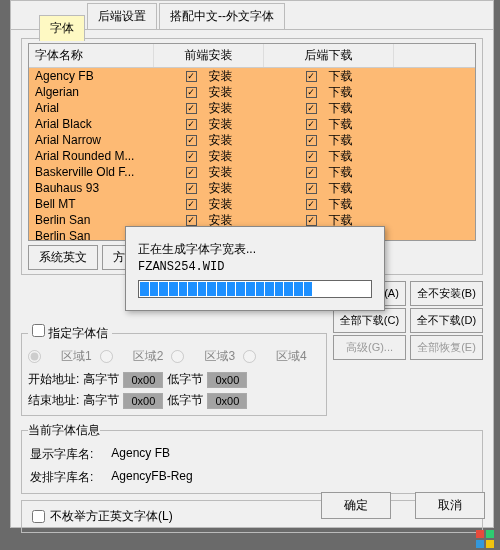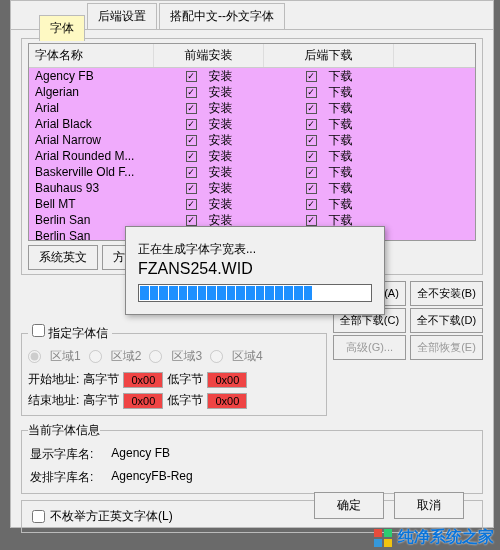--- a/index.html
+++ b/index.html
@@ -3,51 +3,51 @@
 <meta charset="utf-8">
 <style>
 * { box-sizing: border-box; margin: 0; padding: 0; }
 body { font-family: "Microsoft YaHei", SimSun, sans-serif; font-size: 12px; background: #6a6a6a; width: 500px; height: 550px; overflow: hidden; position: relative; }
 .outer { position: absolute; left: 10px; top: 0; width: 484px; height: 528px; background: #f0f0f0; border: 1px solid #bbb; }
 .tab-strip { display: flex; padding: 2px 4px 0 4px; border-bottom: 1px solid #bbb; }
 .tab { padding: 4px 10px; border: 1px solid #bbb; border-bottom: none; background: #f0f0f0; margin-right: 2px; font-size: 12px; cursor: pointer; }
 .tab.active { background: #fef9c3; position: relative; top: 12px; margin-left: 24px; }
 .panel { padding: 8px 10px 6px 10px; }
 fieldset { border: 1px solid #bbb; padding: 4px 6px; margin-bottom: 6px; }
-.table-container { background: #f0abfc; border: 1px solid #999; height: 198px; position: relative; }
+.table-container { background: #fdba74; border: 1px solid #999; height: 198px; position: relative; }
 .thead { display: flex; background: #f0f0f0; border-bottom: 1px solid #ccc; font-size: 12px; }
 .thead > div { padding: 3px 6px; border-right: 1px solid #ddd; }
 .col-name { width: 125px; }
 .col-fe { width: 110px; text-align: center; }
 .col-be { width: 130px; text-align: center; }
 .tbody { overflow-y: scroll; height: 176px; }
 .row { display: flex; font-size: 12px; height: 16px; align-items: center; }
 .row .col-name { padding-left: 6px; }
 .row .col-fe, .row .col-be { display: flex; justify-content: center; align-items: center; gap: 12px; }
 .chk { width: 11px; height: 11px; border: 1px solid #555; display: inline-flex; align-items: center; justify-content: center; font-size: 9px; line-height: 1; }
 .btn-row { display: flex; gap: 4px; margin-top: 4px; }
 .btn { padding: 3px 10px; border: 1px solid #999; background: #f0f0f0; font-size: 12px; cursor: pointer; }
 .group-row { display: flex; gap: 6px; }
 .left-group { flex: 1; margin-top: 43px; }
 .right-btns { width: 150px; display: flex; flex-direction: column; gap: 2px; }
 .right-btns .pair { display: flex; gap: 4px; }
 .right-btns .btn { flex: 1; padding: 4px 2px; font-size: 11px; white-space: nowrap; }
 fieldset.addr legend { font-size: 12px; padding: 0 4px; }
 .radio-row { display: flex; gap: 8px; padding: 2px 0 4px 0; color: #888; }
-.radio-row label { display: flex; gap: 9px; }
+.radio-row label { display: flex; gap: 20px; }
 .radio-row input { margin: 0; }
 .addr-line { display: flex; align-items: center; gap: 4px; font-size: 12px; padding: 2px 0; }
-.addr-line input[type=text] { width: 40px; border: 1px solid #aaa; background: #ef4444; text-align: center; font-size: 11px; padding: 1px 0; }
+.addr-line input[type=text] { width: 40px; border: 1px solid #aaa; background: #a3a3a3; text-align: center; font-size: 11px; padding: 1px 0; }
 .info-line { display: flex; gap: 18px; padding: 3px 2px; font-size: 12px; text-align: right; }
 .check-line { font-size: 12px; padding: 3px 4px; display: flex; gap: 5px; }
-.dlg-btns { position: absolute; right: 29px; bottom: 8px; display: flex; gap: 10px; }
+.dlg-btns { position: absolute; right: 8px; bottom: 8px; display: flex; gap: 24px; }
 .dlg-btns .btn { width: 70px; padding: 4px 0; text-align: center; }
 .progress-dlg { position: absolute; left: 125px; top: 226px; width: 260px; background: #f0f0f0; border: 1px solid #888; box-shadow: 2px 2px 6px rgba(0,0,0,.3); padding: 14px 12px 12px 12px; }
 .progress-dlg .msg { font-size: 12px; margin-bottom: 2px; }
-.progress-dlg .file { font-size: 16px; font-family: Liberation Sans, sans-serif; margin-bottom: 6px; }
+.progress-dlg .file { font-size: 12px; font-family: Liberation Mono, monospace; margin-bottom: 6px; }
 .progress-bar { height: 18px; border: 1px solid #666; background: #fff; display: flex; gap: 1px; padding: 1px; }
 .progress-bar .seg { flex: 1; background: #1e90ff; }
 .progress-bar .seg.empty { background: transparent; }
 .watermark { position: absolute; right: 6px; bottom: 2px; display: flex; align-items: center; gap: 6px; color: #0a74da; font-size: 16px; font-weight: bold; text-shadow: 0 0 2px #fff; }
 .wm-icon { width: 18px; height: 18px; display: grid; grid-template-columns: 1fr 1fr; grid-template-rows: 1fr 1fr; gap: 2px; }
 .wm-icon span:nth-child(1){background:#e74c3c;} .wm-icon span:nth-child(2){background:#2ecc71;} .wm-icon span:nth-child(3){background:#3498db;} .wm-icon span:nth-child(4){background:#f1c40f;}
 .disabled { color: #999; text-align: center; }
 </style>
 </head>
 <body>
@@ -308,14 +308,13 @@
     </div>
 </div>
 
 <div class="watermark">
   <div class="wm-icon">
       <span></span>
       <span></span>
       <span></span>
       <span></span>
     </div>
-  <span>纯净系统之家</span>
 </div>
 
 </body></html>

